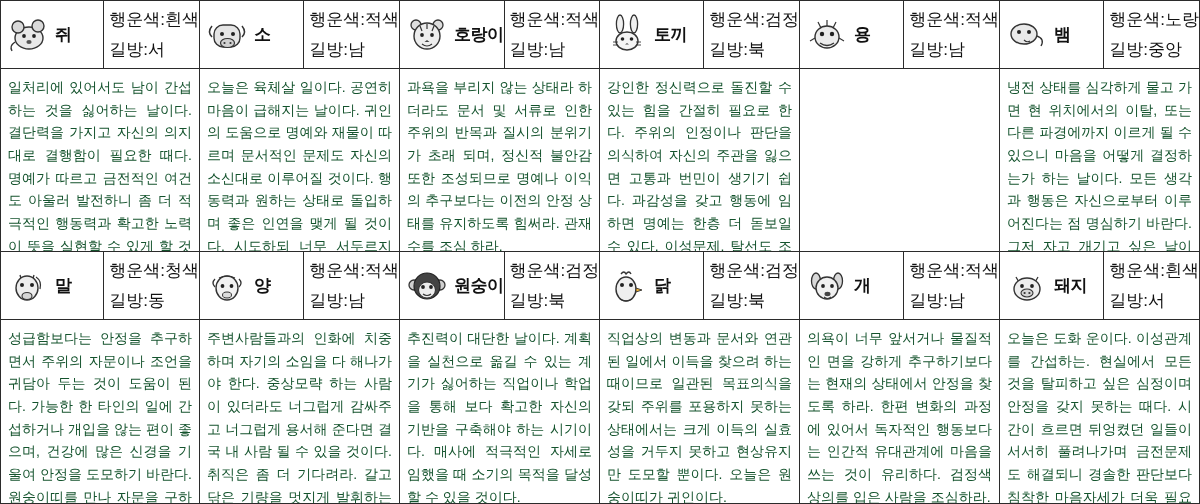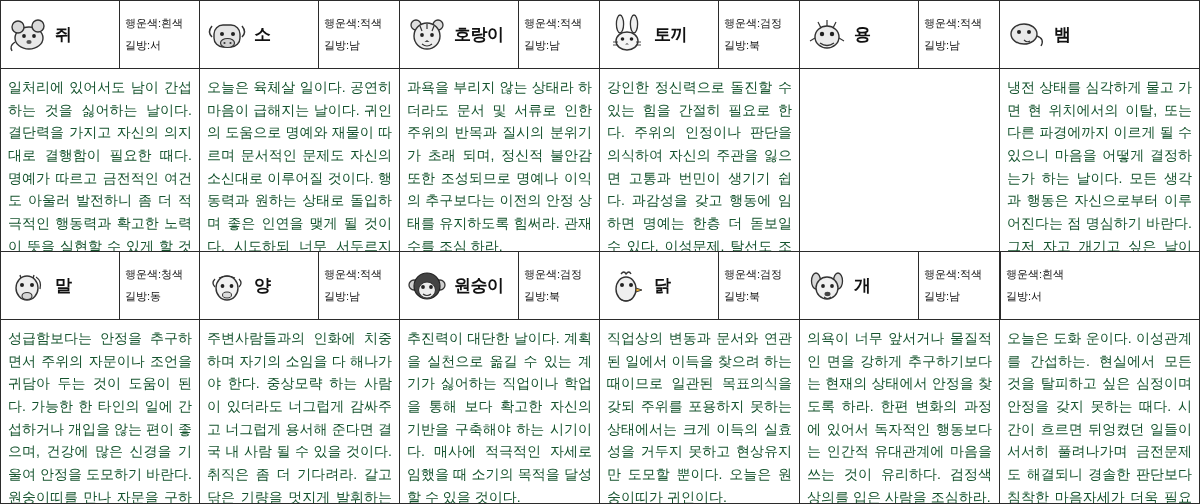--- a/index.html
+++ b/index.html
@@ -59,21 +59,21 @@
   .head-right {
     flex: 1;
     border-left: 1px solid #2b2b2b;
     display: flex;
     flex-direction: column;
     justify-content: center;
     padding-left: 5px;
     gap: 7px;
   }
   .meta-line {
-    font-size: 11px;
+    font-size: 17px;
     color: #111;
     white-space: nowrap;
   }
   .body {
     flex: 1;
     padding: 7px 7px 4px 7px;
     font-size: 14px;
     line-height: 1.62;
     color: #14532d;
     text-align: justify;
@@ -213,20 +213,24 @@
           <svg width="46" height="46" viewBox="0 0 46 46">
             <ellipse cx="20" cy="22" rx="13" ry="10" fill="#e9e9e9" stroke="#333" stroke-width="1.4"></ellipse>
             <circle cx="15" cy="20" r="2" fill="#222"></circle>
             <circle cx="25" cy="20" r="2" fill="#222"></circle>
             <path d="M33 24 q8 3 4 10" fill="none" stroke="#333" stroke-width="1.4"></path>
             <path d="M20 28 q3 3 6 1" fill="none" stroke="#333" stroke-width="1.1"></path>
           </svg>
         </span>
         <span class="animal-name">뱀</span>
       </div>
+      <div class="head-right">
+        <div class="meta-line">행운색:노랑</div>
+        <div class="meta-line">길방:중앙</div>
+      </div>
     </div>
     <div class="body">냉전 상태를 심각하게 물고 가면 현 위치에서의 이탈, 또는 다른 파경에까지 이르게 될 수 있으니 마음을 어떻게 결정하는가 하는 날이다. 모든 생각과 행동은 자신으로부터 이루어진다는 점 명심하기 바란다. 그저 자고 개기고 싶은 날이다.</div>
   </div>
 
   <div class="cell col-first">
     <div class="head">
       <div class="head-left">
         <span class="animal-icon">
           <svg width="46" height="46" viewBox="0 0 46 46">
             <path d="M15 12 l2 7 M29 12 l-2 7" stroke="#333" stroke-width="1.3" fill="none"></path>
@@ -337,20 +341,34 @@
       <div class="head-right">
         <div class="meta-line">행운색:적색</div>
         <div class="meta-line">길방:남</div>
       </div>
     </div>
     <div class="body">의욕이 너무 앞서거나 물질적인 면을 강하게 추구하기보다는 현재의 상태에서 안정을 찾도록 하라. 한편 변화의 과정에 있어서 독자적인 행동보다는 인간적 유대관계에 마음을 쓰는 것이 유리하다. 검정색 상의를 입은 사람을 조심하라.</div>
   </div>
 
   <div class="cell">
     <div class="head">
+      <div class="head-left">
+        <span class="animal-icon">
+          <svg width="46" height="46" viewBox="0 0 46 46">
+            <path d="M12 14 l4 7 M34 14 l-4 7" stroke="#333" stroke-width="1.3" fill="none"></path>
+            <ellipse cx="23" cy="26" rx="13" ry="11" fill="#eeeeee" stroke="#333" stroke-width="1.4"></ellipse>
+            <circle cx="18" cy="23" r="1.9" fill="#222"></circle>
+            <circle cx="28" cy="23" r="1.9" fill="#222"></circle>
+            <ellipse cx="23" cy="30" rx="6" ry="4" fill="#d5d5d5" stroke="#333" stroke-width="1.1"></ellipse>
+            <circle cx="20.6" cy="30" r="1.1" fill="#333"></circle>
+            <circle cx="25.4" cy="30" r="1.1" fill="#333"></circle>
+          </svg>
+        </span>
+        <span class="animal-name">돼지</span>
+      </div>
       <div class="head-right">
         <div class="meta-line">행운색:흰색</div>
         <div class="meta-line">길방:서</div>
       </div>
     </div>
     <div class="body">오늘은 도화 운이다. 이성관계를 간섭하는. 현실에서 모든 것을 탈피하고 싶은 심정이며 안정을 갖지 못하는 때다. 시간이 흐르면 뒤엉켰던 일들이 서서히 풀려나가며 금전문제도 해결되니 경솔한 판단보다 침착한 마음자세가 더욱 필요하다.</div>
   </div>
 
 </div>
 

